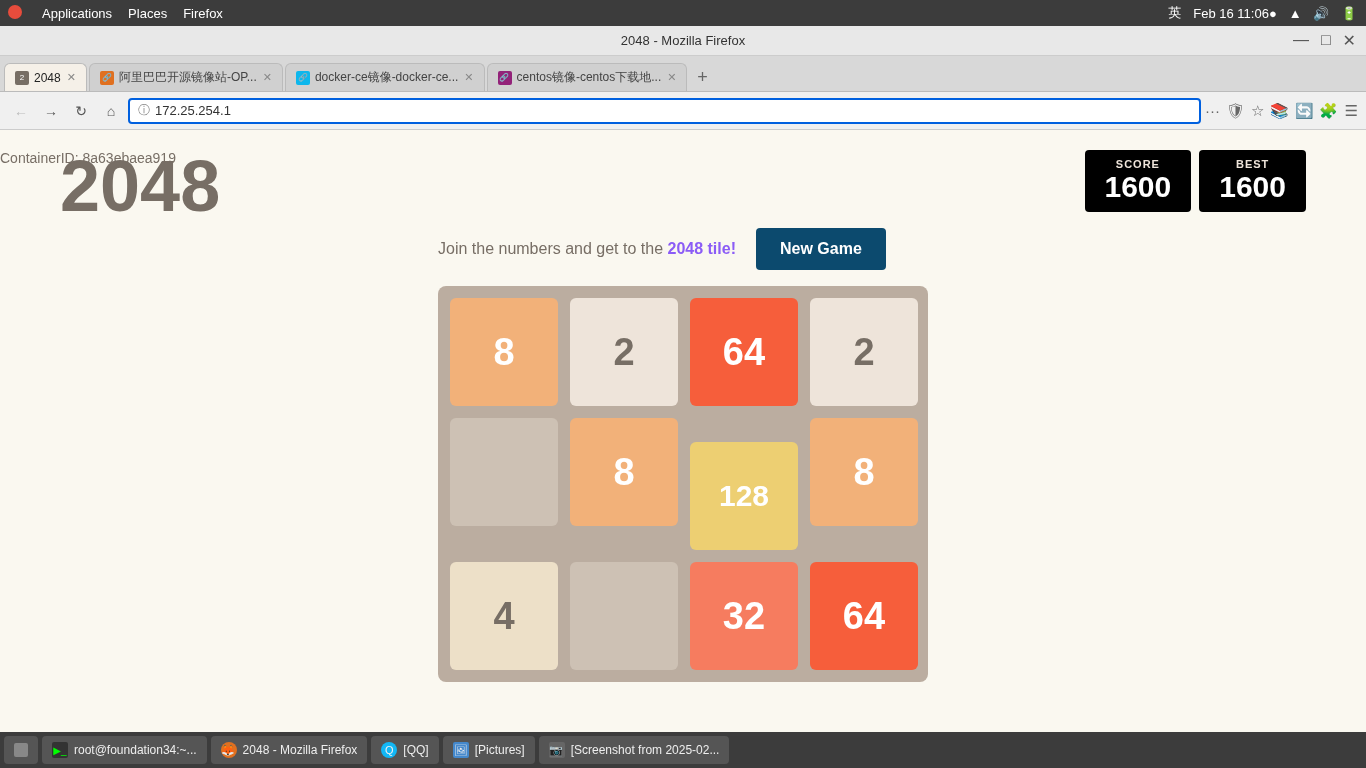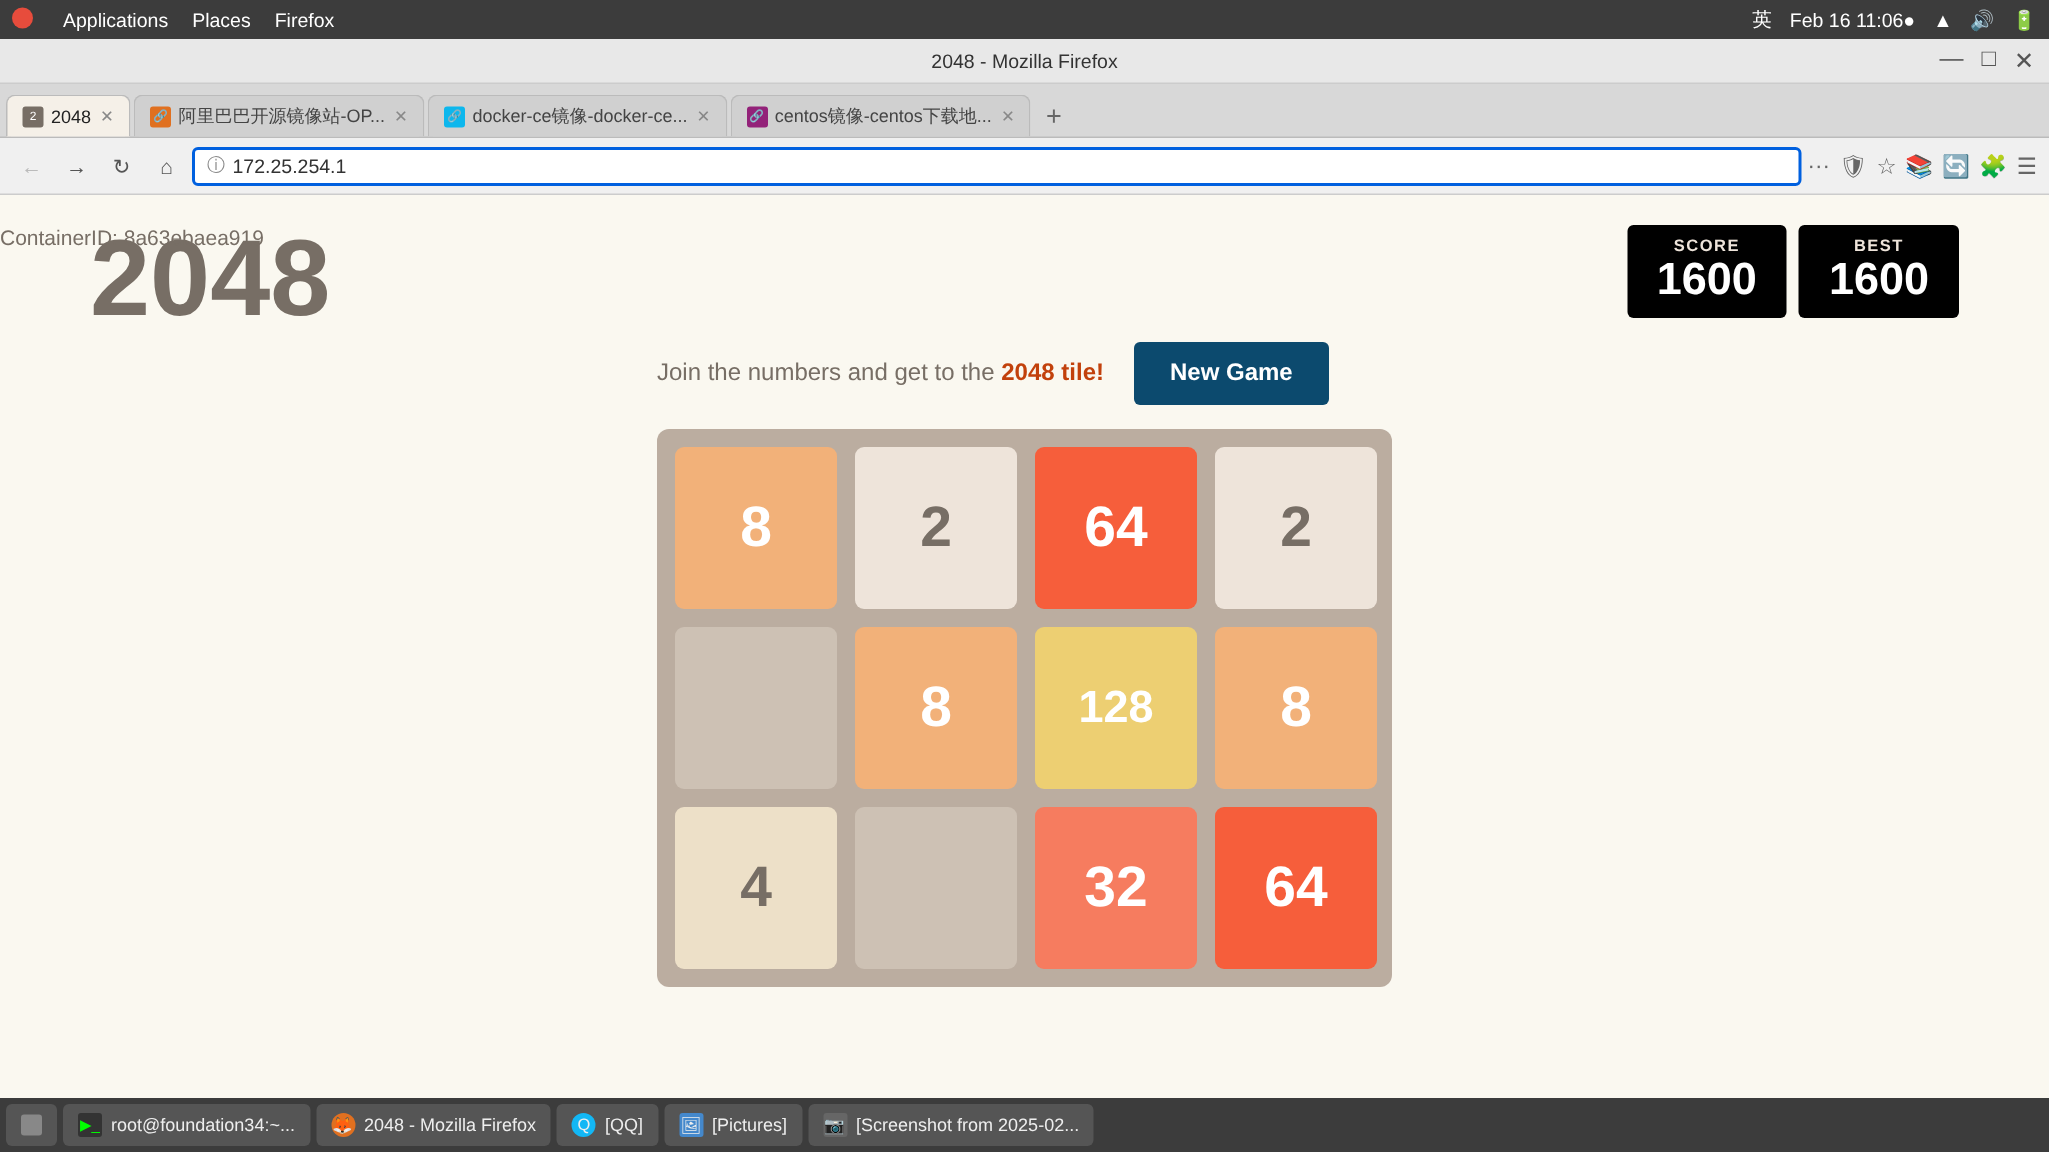--- a/index.html
+++ b/index.html
@@ -213,21 +213,21 @@
       font-size: 38px;
       font-weight: bold;
     }
 
     .cell-empty { background: #cdc1b4; }
     .cell-2 { background: #eee4da; color: #776e65; }
     .cell-4 { background: #ede0c8; color: #776e65; }
     .cell-8 { background: #f2b179; color: white; }
     .cell-32 { background: #f67c5f; color: white; }
     .cell-64 { background: #f65e3b; color: white; }
-    .cell-128 { background: #edcf72; color: white; font-size: 30px; }
+    .cell-128 { background: #edcf72; color: white; font-size: 30px; margin-top: 24px; }
 
     
     .taskbar {
       position: fixed;
       bottom: 0;
       left: 0;
       right: 0;
       height: 36px;
       background: #3c3c3c;
       display: flex;
@@ -361,21 +361,21 @@
         <div class="score-box">
           <span class="score-label">BEST</span>
           <span class="score-value">1600</span>
         </div>
       </div>
     </div>
 
     <div class="subtitle-row" style="width:490px; display:flex; align-items:center;">
       <div style="font-size:16px; color:#776e65;">
         <span>Join the numbers and get to the</span>
-        <strong style="color:#c2410c;">2048 tile!</strong>
+        <strong style="color:#8b5cf6;">2048 tile!</strong>
       </div>
       <button class="new-game-btn">New Game</button>
     </div>
 
     <div class="game-grid-container">
 
       <div class="game-cell cell-8">8</div>
       <div class="game-cell cell-2">2</div>
       <div class="game-cell cell-64">64</div>
       <div class="game-cell cell-2">2</div>

